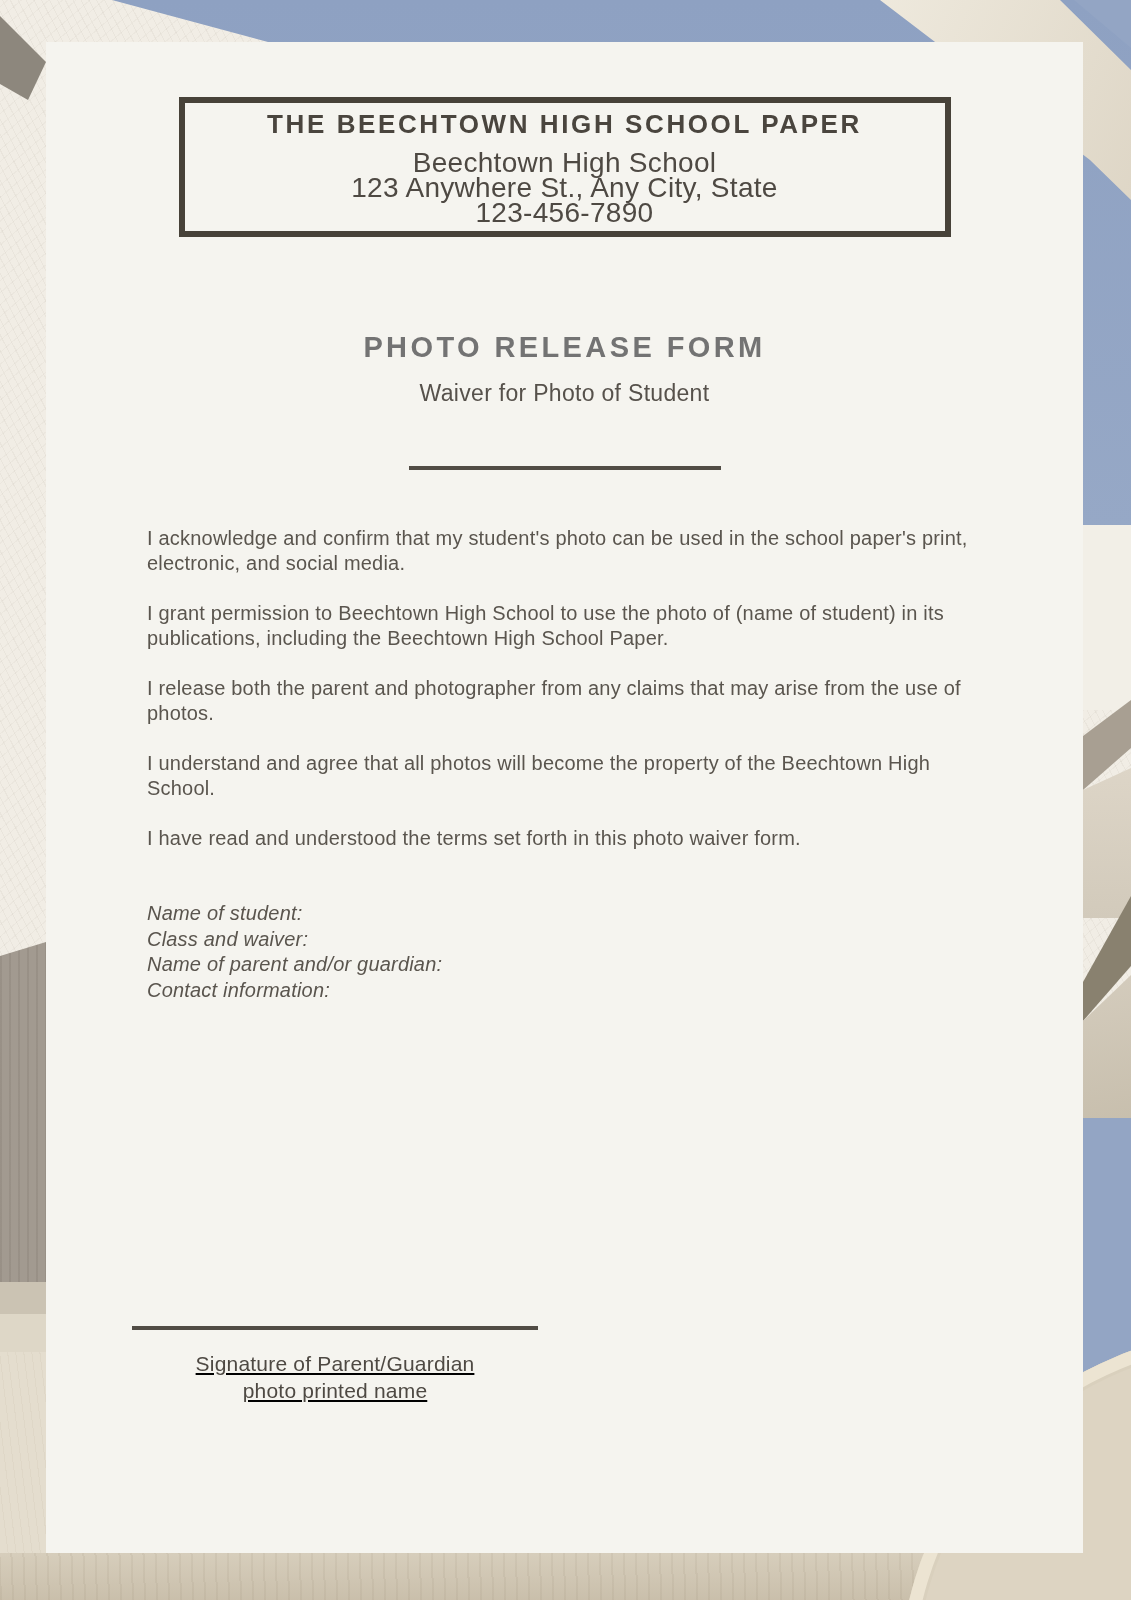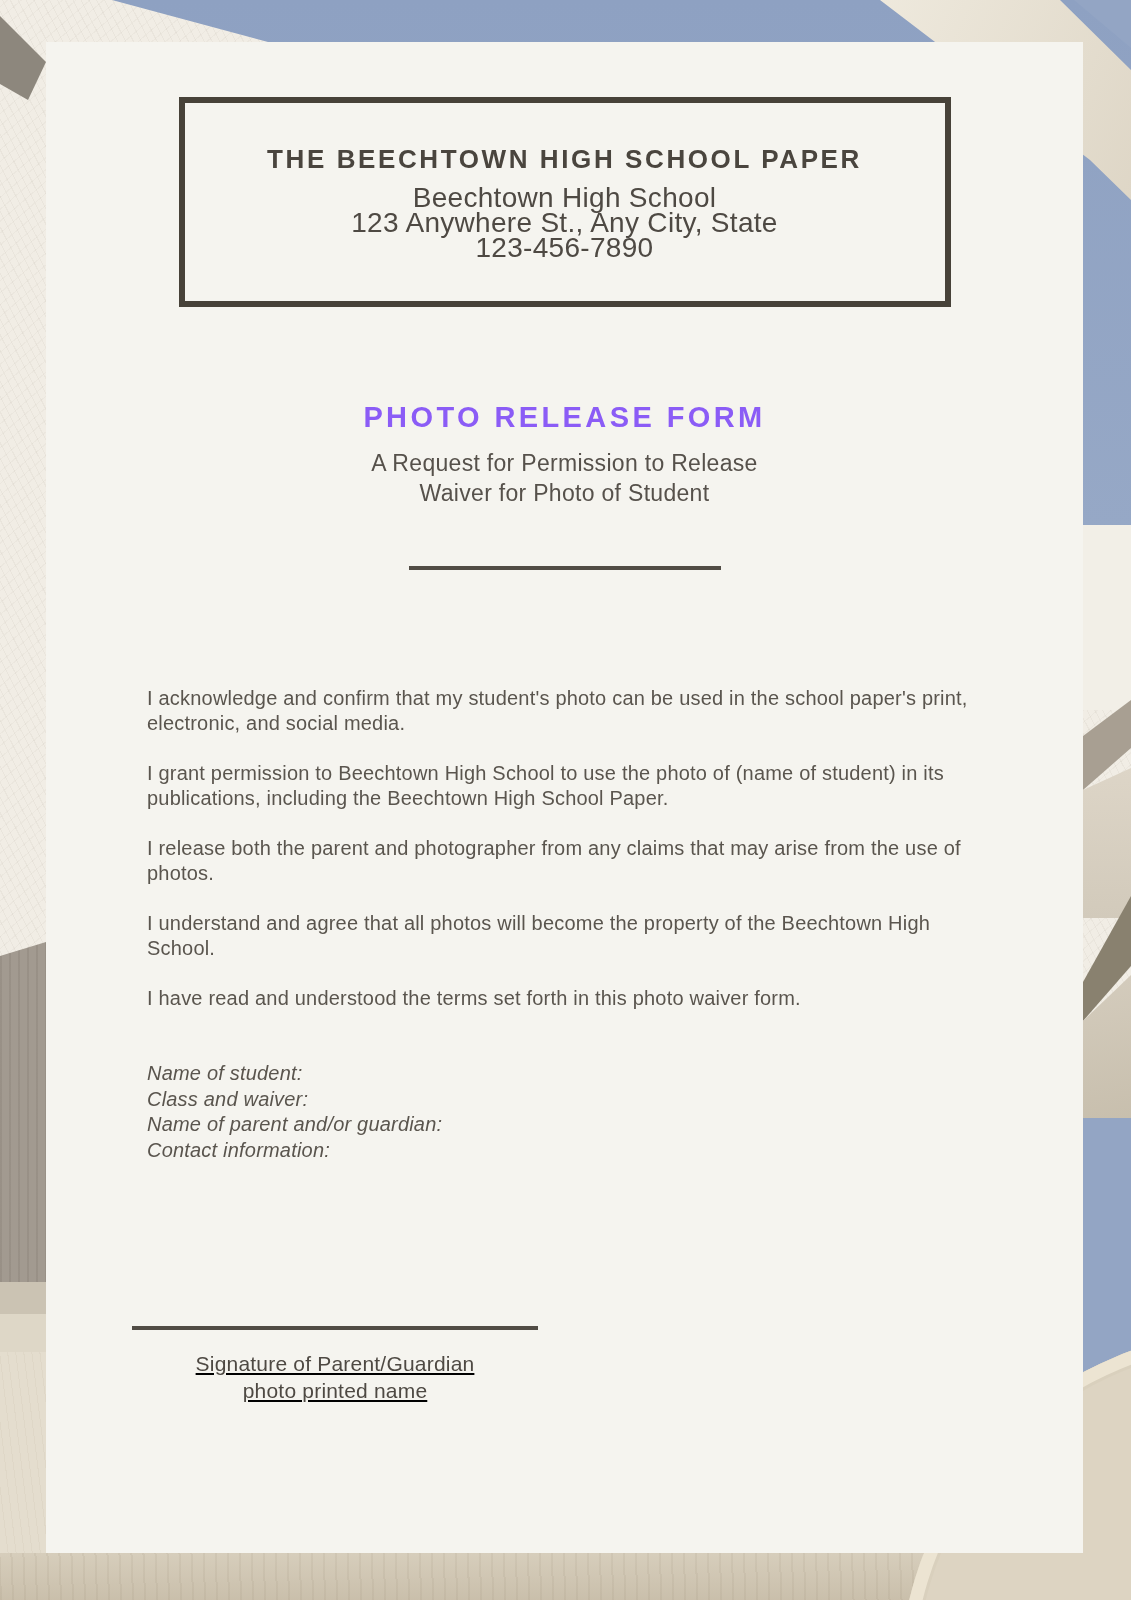--- a/index.html
+++ b/index.html
@@ -97,46 +97,46 @@
   }
 
   
   .paper{
     position:absolute;left:46px;top:42px;width:1037px;height:1511px;
     background:#f5f4ef;
     z-index:5;
   }
   .header-box{
     margin:55px auto 0 auto;
-    width:772px;height:210px;
+    width:772px;height:140px;
     box-sizing:border-box;
     border:6px solid #474239;
     display:flex;flex-direction:column;align-items:center;justify-content:center;
     text-align:center;
   }
   .header-name{
     font-size:26px;font-weight:700;letter-spacing:2.6px;color:#4a453e;
     margin-bottom:10px;
   }
   .header-line{
     font-size:28px;color:#4e4943;line-height:25px;letter-spacing:.3px;
   }
   .title-block{ margin-top:94px;text-align:center; }
   .form-title{
-    font-size:29px;font-weight:700;letter-spacing:3.4px;color:#8b5cf6;
+    font-size:29px;font-weight:700;letter-spacing:3.4px;color:#737373;
     margin-bottom:14px;
   }
   .form-subtitle{
     font-size:23px;color:#56514b;line-height:30px;letter-spacing:.3px;
   }
   .divider{
     width:312px;height:4px;background:#514c45;margin:58px auto 0 auto;
   }
   .body-text{
-    margin:116px 88px 0 101px;
+    margin:56px 88px 0 101px;
     width:848px;
     font-size:20px;line-height:25px;color:#5a554e;letter-spacing:.2px;
   }
   .body-text p{ margin:0 0 25px 0; }
   .fields{
     margin:50px 88px 0 101px;
     font-size:20px;line-height:25.5px;color:#5a554e;letter-spacing:.2px;font-style:italic;
   }
   .sig-block{ position:absolute;top:1284px;text-align:center;text-decoration:underline; }
   .sig-left{ left:86px;width:406px; }
@@ -175,21 +175,20 @@
 
     <div class="header-box">
       <div class="header-name">THE BEECHTOWN HIGH SCHOOL PAPER</div>
       <div class="header-line">Beechtown High School</div>
       <div class="header-line">123 Anywhere St., Any City, State</div>
       <div class="header-line">123-456-7890</div>
     </div>
 
     <div class="title-block">
       <div class="form-title">PHOTO RELEASE FORM</div>
-      <div class="form-subtitle">A Request for Permission to Release</div>
       <div class="form-subtitle">Waiver for Photo of Student</div>
     </div>
 
     <div class="divider"></div>
 
     <div class="body-text">
       <p>I acknowledge and confirm that my student's photo can be used in the school paper's print, electronic, and social media.</p>
       <p>I grant permission to Beechtown High School to use the photo of (name of student) in its publications, including the Beechtown High School Paper.</p>
       <p>I release both the parent and photographer from any claims that may arise from the use of photos.</p>
       <p>I understand and agree that all photos will become the property of the Beechtown High School.</p>

